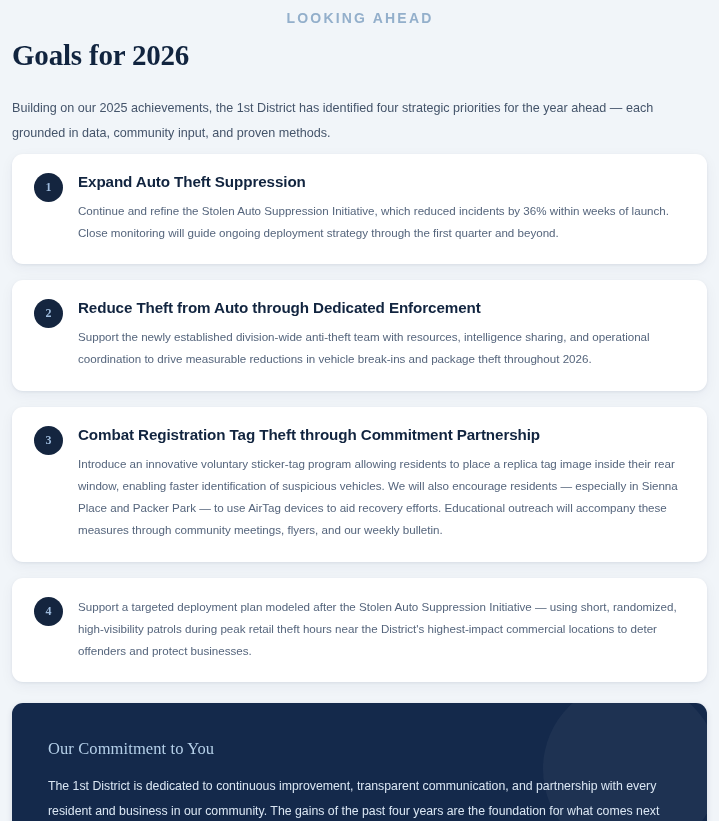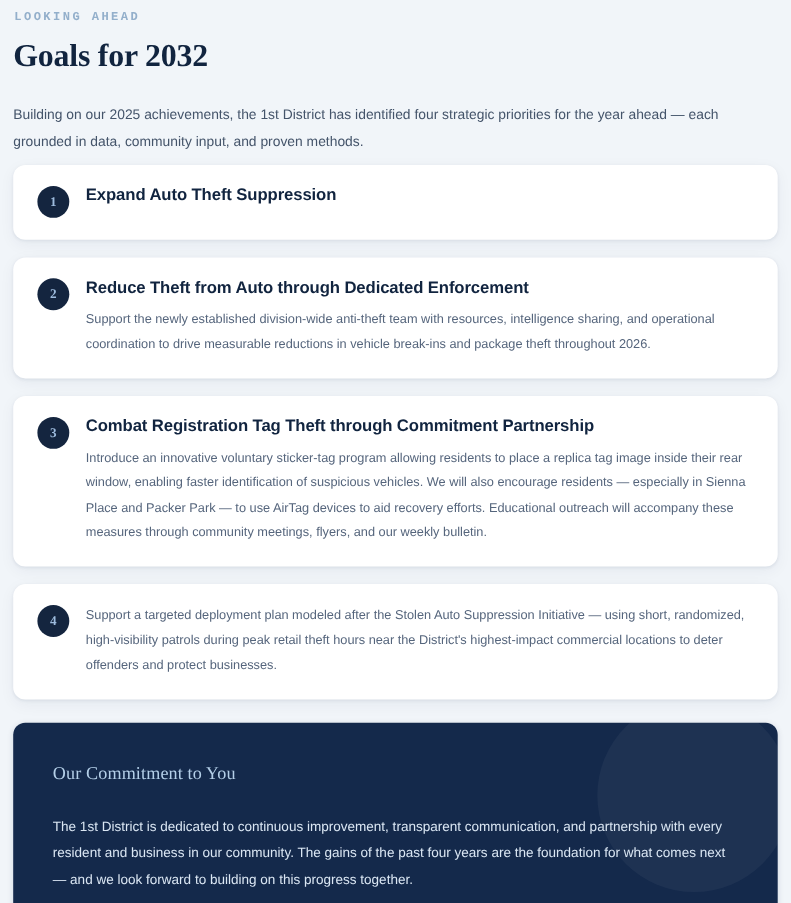--- a/index.html
+++ b/index.html
@@ -18,28 +18,29 @@
 
   .page {
     width: 719px;
     height: 821px;
     padding: 10px 12px 0 12px;
     position: relative;
   }
 
   
   .eyebrow {
-    font-family: Liberation Mono, monospace;
-    font-size: 11px;
+    font-family: Liberation Sans, sans-serif;
+    font-size: 14px;
     font-weight: 700;
     letter-spacing: 2.2px;
     color: #93afcb;
     text-transform: uppercase;
     padding-left: 1px;
     margin-bottom: 14px;
+    text-align: center;
   }
 
   .page-title {
     font-family: "Liberation Serif", serif;
     font-size: 29px;
     font-weight: 700;
     color: #11243f;
     letter-spacing: -0.2px;
     line-height: 1.05;
     margin-bottom: 26px;
@@ -123,47 +124,48 @@
   }
 
   .commitment-inner { position: relative; z-index: 1; }
 
   .commitment-title {
     font-family: "Liberation Serif", serif;
     font-size: 16.5px;
     font-weight: 400;
     color: #b4cfe8;
     letter-spacing: 0.1px;
-    margin-bottom: 26px;
+    margin-bottom: 15px;
   }
 
   .commitment-text {
     font-size: 12.3px;
     line-height: 2.0;
     color: #dae6f3;
     max-width: 615px;
   }
 </style>
 </head>
 <body>
 
 <div class="page">
 
   <div class="eyebrow">LOOKING AHEAD</div>
 
-  <h1 class="page-title">Goals for 2032</h1>
+  <h1 class="page-title">Goals for 2026</h1>
 
   <p class="intro">Building on our 2025 achievements, the 1st District has identified four strategic priorities for the year ahead — each grounded in data, community input, and proven methods.</p>
 
   <div class="goals">
 
     <div class="goal-card">
       <div class="badge">1</div>
       <div class="goal-body">
         <div class="goal-title">Expand Auto Theft Suppression</div>
+        <div class="goal-text">Continue and refine the Stolen Auto Suppression Initiative, which reduced incidents by 36% within weeks of launch. Close monitoring will guide ongoing deployment strategy through the first quarter and beyond.</div>
       </div>
     </div>
 
     <div class="goal-card">
       <div class="badge">2</div>
       <div class="goal-body">
         <div class="goal-title">Reduce Theft from Auto through Dedicated Enforcement</div>
         <div class="goal-text">Support the newly established division-wide anti-theft team with resources, intelligence sharing, and operational coordination to drive measurable reductions in vehicle break-ins and package theft throughout 2026.</div>
       </div>
     </div>

